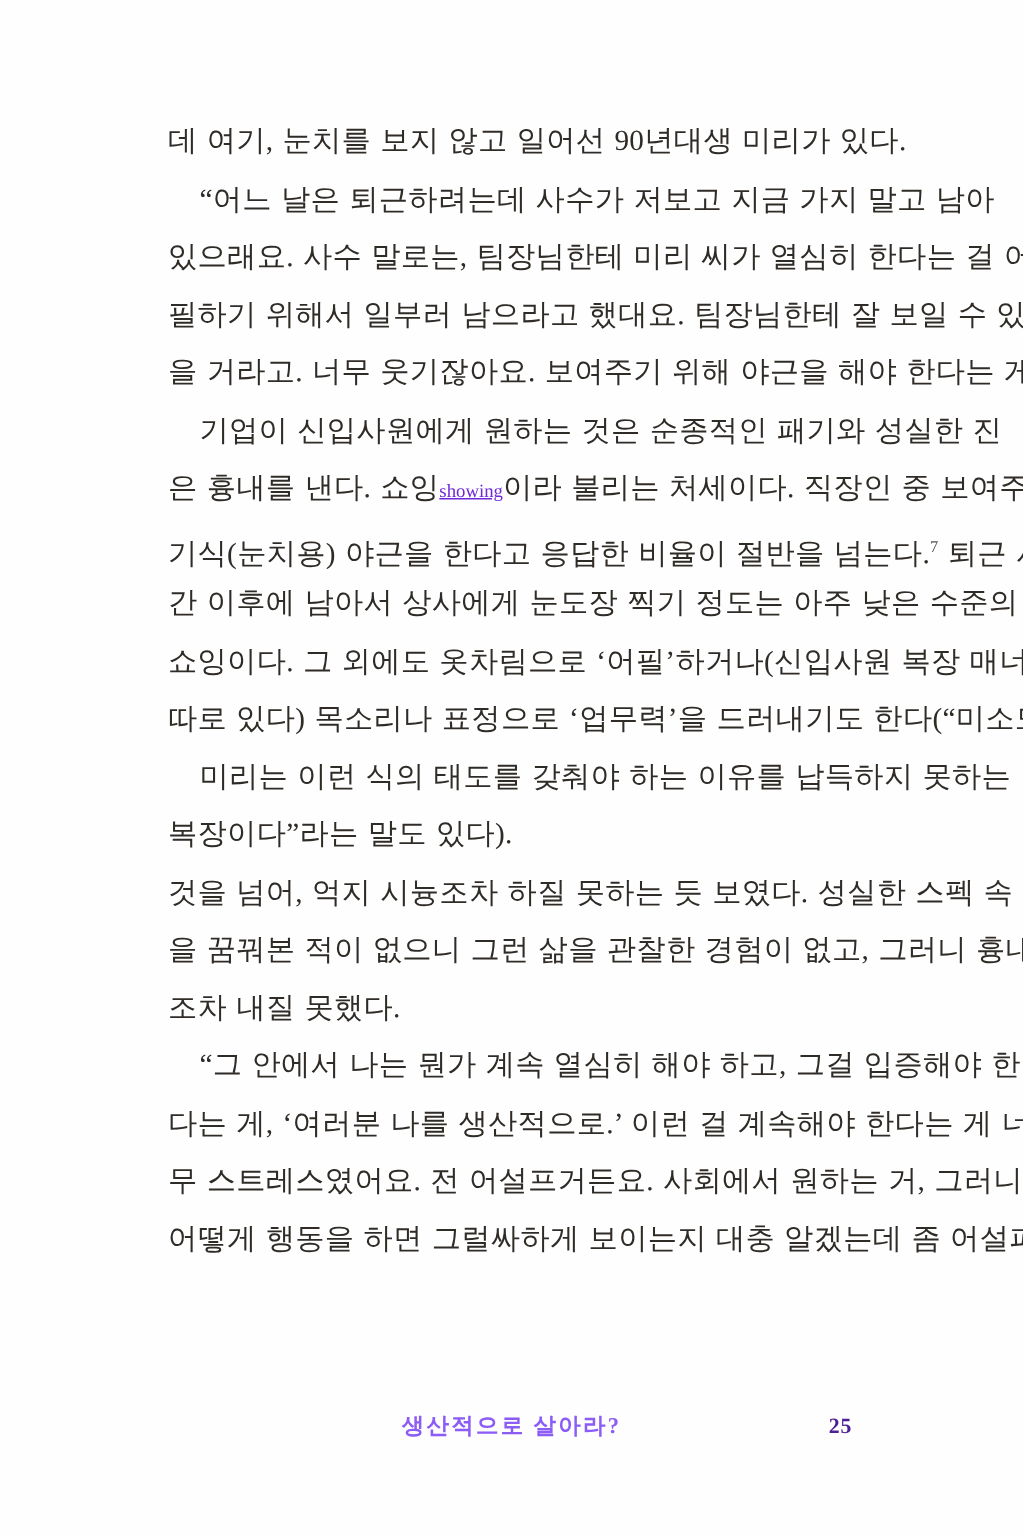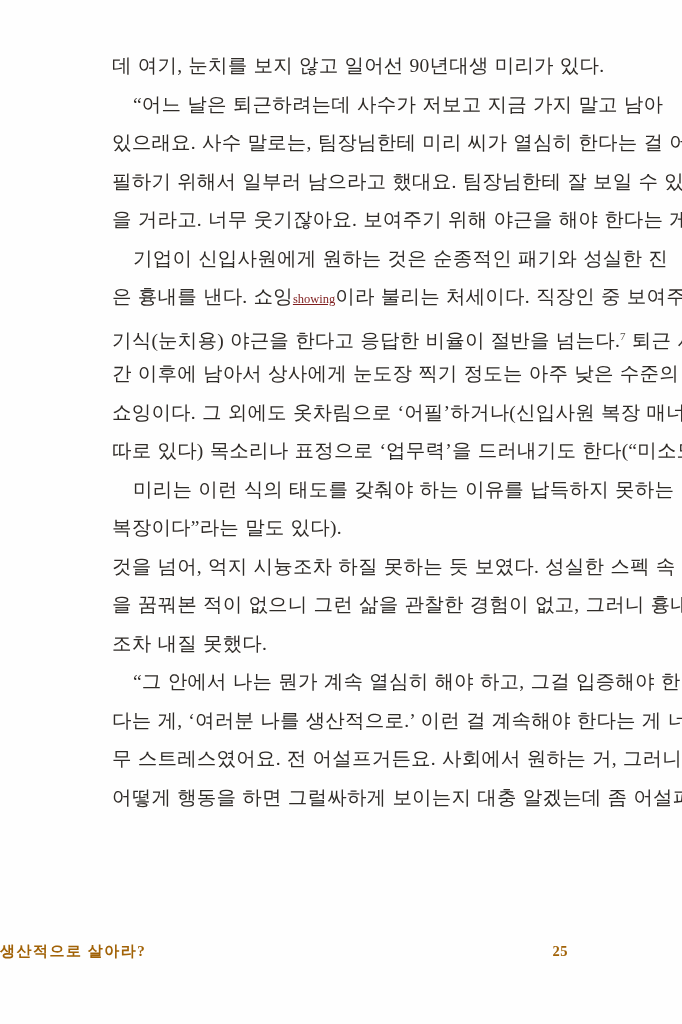--- a/index.html
+++ b/index.html
@@ -12,21 +12,21 @@
     width: 682px;
     height: 1024px;
     background: #fefefe;
     overflow: hidden;
     font-family: "Liberation Serif", "DejaVu Serif", serif;
     color: #2f2b27;
   }
   .body-text {
     position: absolute;
     left: 112px;
-    top: 47px;
+    top: 76px;
     width: 470px;
   }
   .line {
     height: 38.5px;
     line-height: 38.5px;
     font-size: 19.5px;
     letter-spacing: 0.2px;
     white-space: nowrap;
     text-align: justify;
     text-align-last: justify;
@@ -37,51 +37,51 @@
     text-align: left;
     text-align-last: left;
   }
   
   .line.indent {
     text-indent: 21px;
   }
   .latin-annotation {
     font-size: 12.5px;
     letter-spacing: 0;
-    color: #7f1d1d;
+    color: #6d28d9;
     text-decoration: underline;
   }
   .footnote-marker {
     font-size: 11px;
     vertical-align: 7px;
     color: #55504a;
   }
   .running-title {
     position: absolute;
     left: 0;
     right: 0;
     top: 941px;
     height: 20px;
     line-height: 20px;
-    text-align: left;
+    text-align: center;
     font-size: 15px;
     font-weight: 700;
     letter-spacing: 1.5px;
-    color: #a16207;
+    color: #8b5cf6;
   }
   .page-number {
     position: absolute;
     top: 941px;
     right: 114px;
     height: 20px;
     line-height: 20px;
     font-size: 14.5px;
     font-weight: 700;
     letter-spacing: 0.5px;
-    color: #a16207;
+    color: #4c1d95;
   }
 </style>
 </head>
 <body>
 
 <div class="page">
 
   <main class="body-text">
     <div class="line end">데 여기, 눈치를 보지 않고 일어선 90년대생 미리가 있다.</div>
     <div class="line indent">“어느 날은 퇴근하려는데 사수가 저보고 지금 가지 말고 남아</div>

